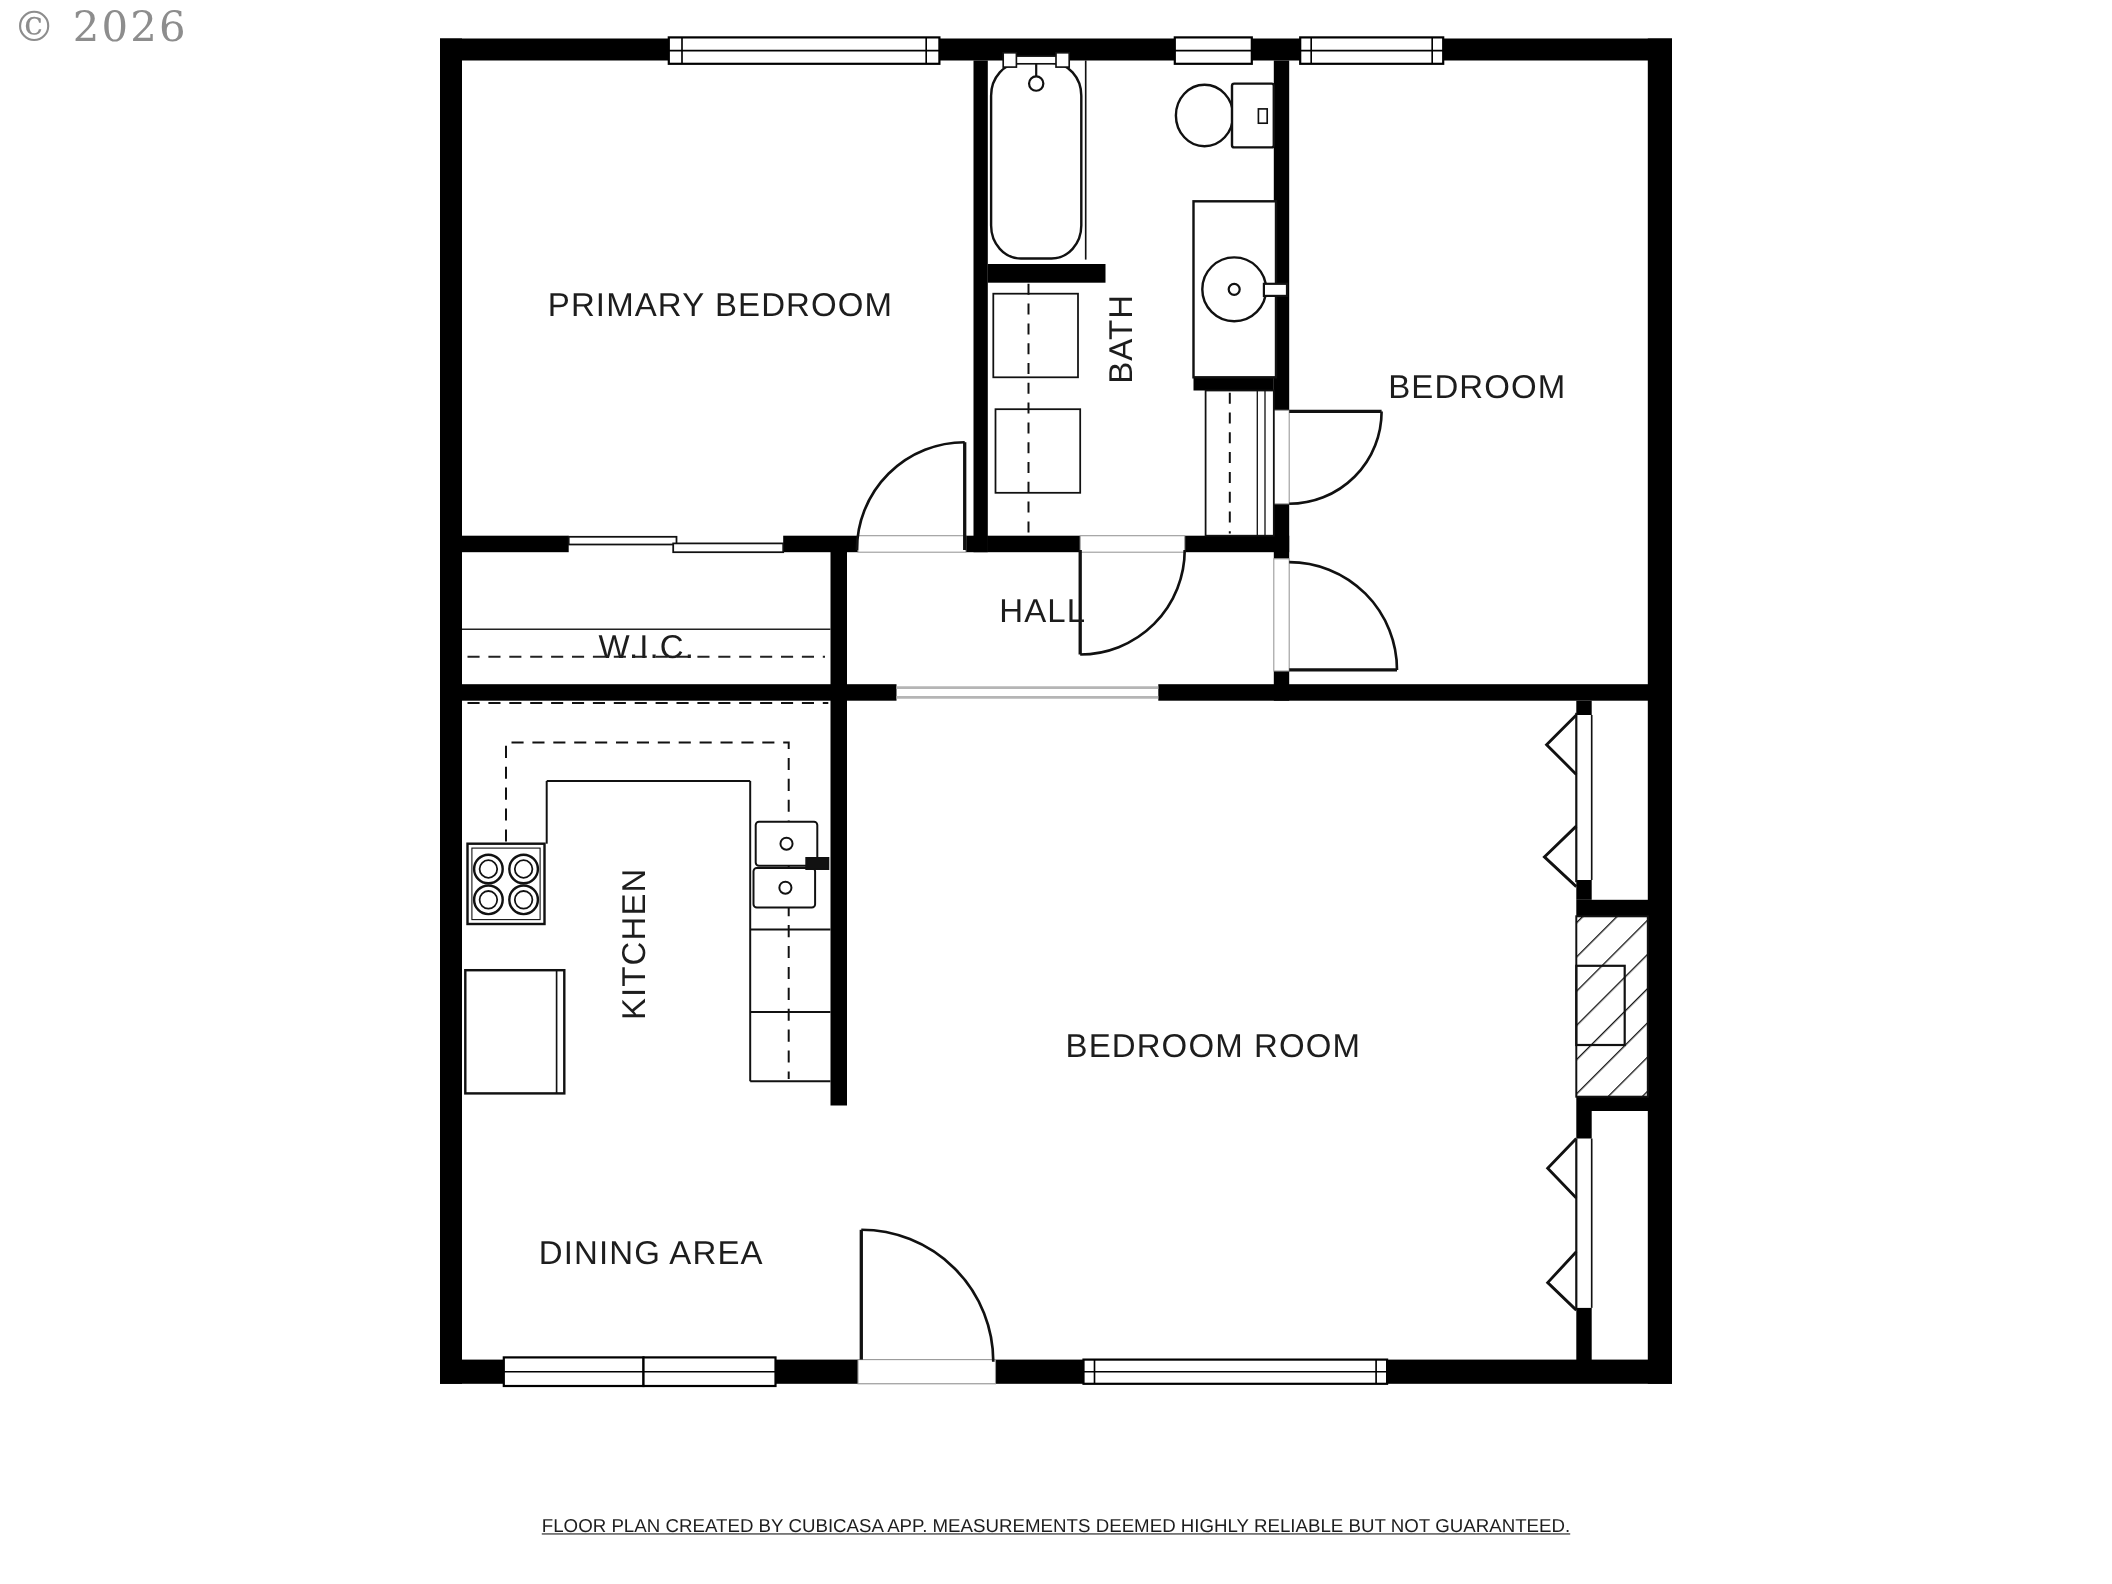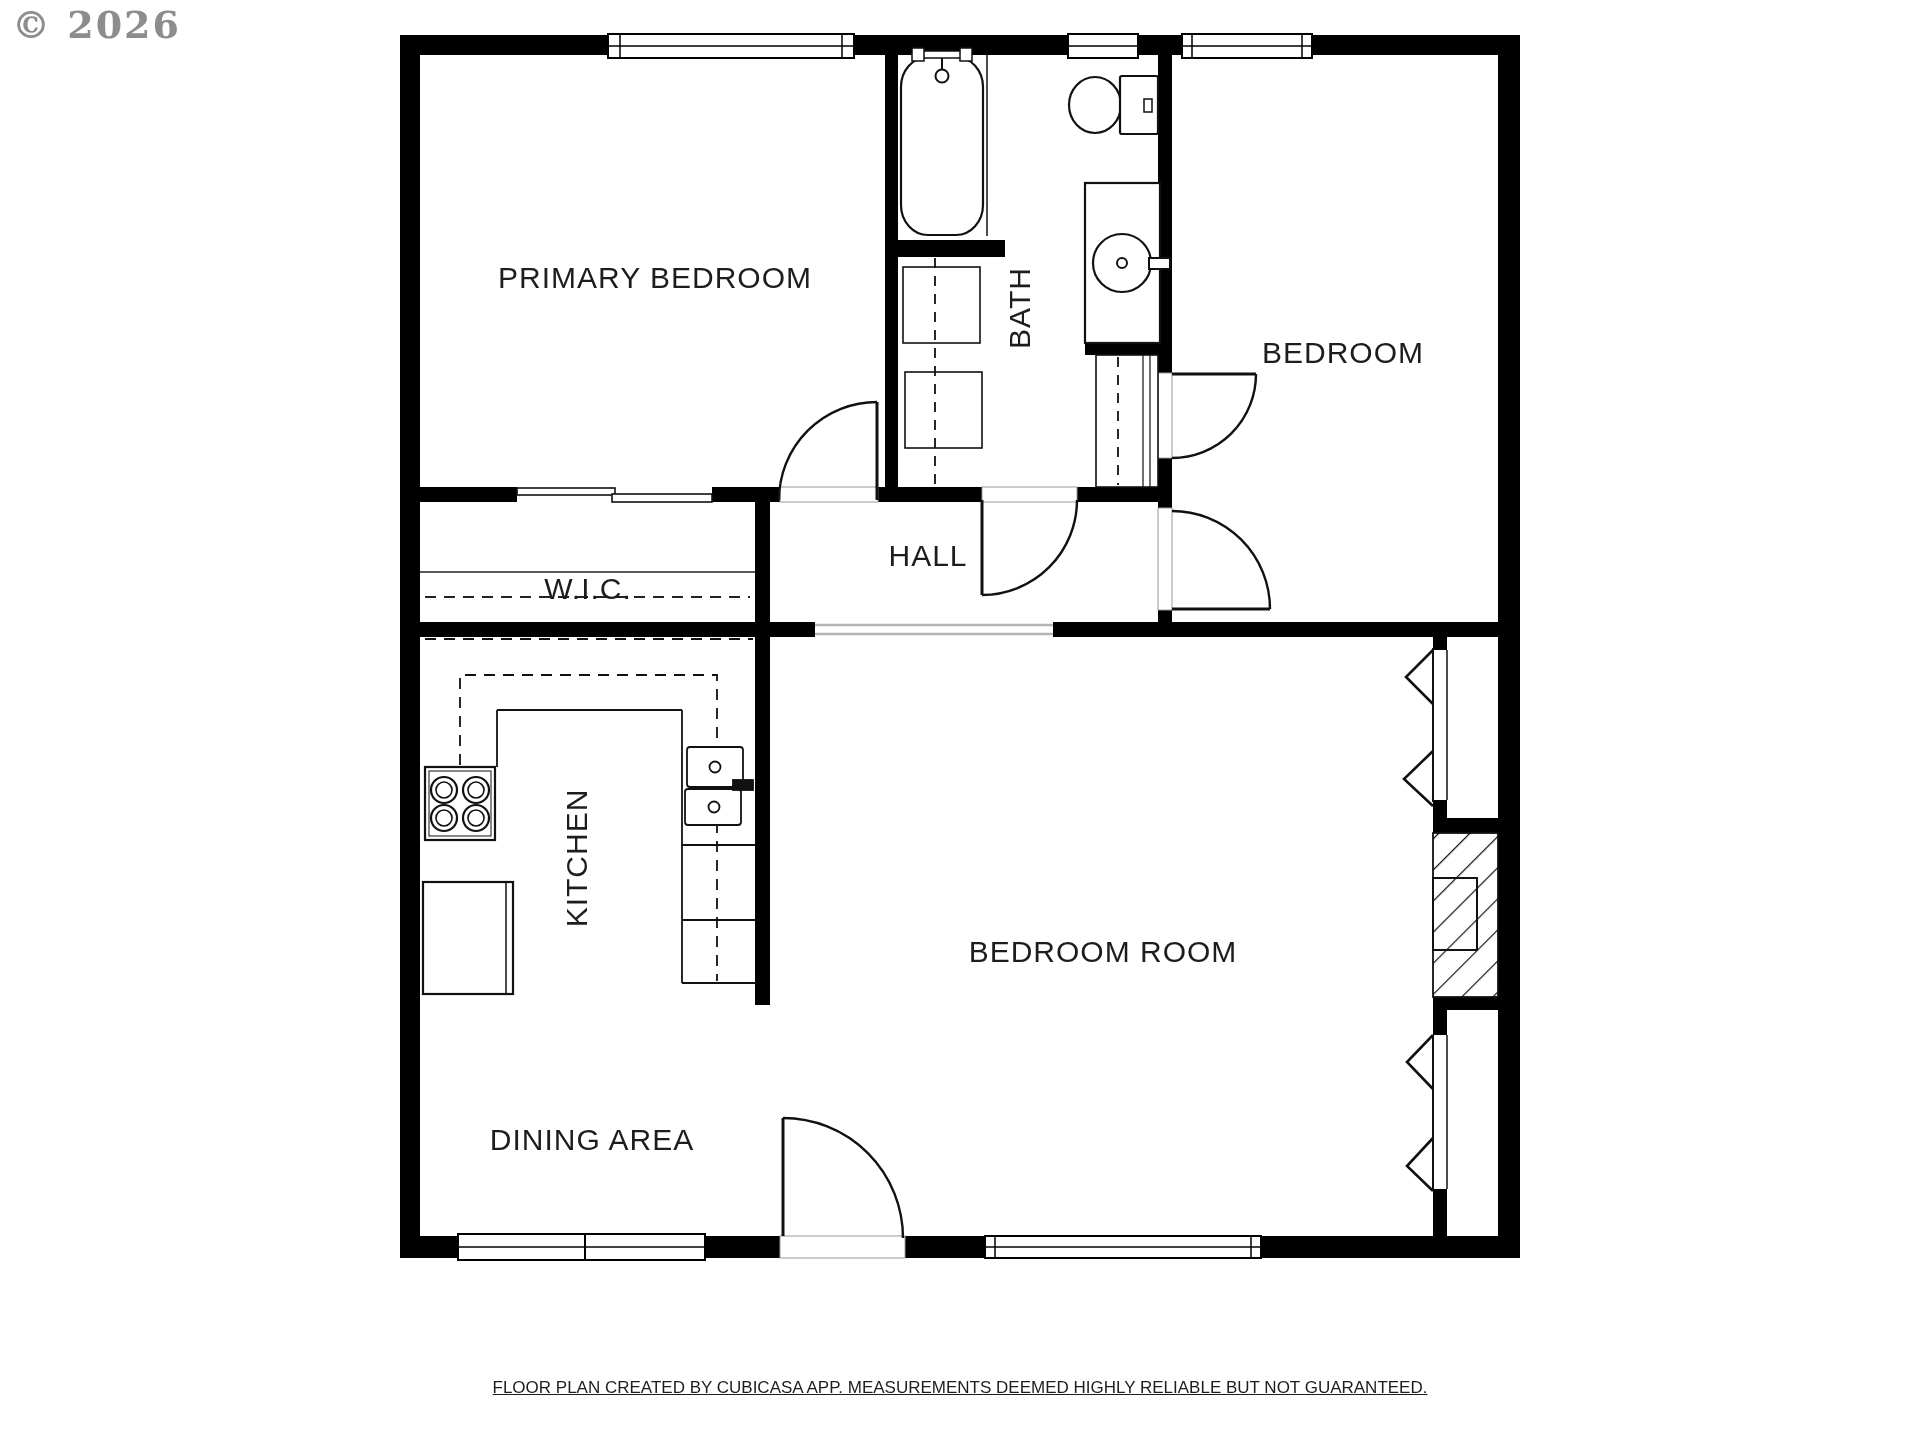--- a/index.html
+++ b/index.html
@@ -10,21 +10,21 @@
   #plan-svg{position:absolute;left:0;top:0;width:1920px;height:1440px;}
   .room-label{
     position:absolute;transform:translate(-50%,-50%);
     font-size:30px;letter-spacing:1px;color:#1d1d1d;white-space:nowrap;
     font-family:"Liberation Sans",sans-serif;
   }
   .room-label.vert{transform:translate(-50%,-50%) rotate(-90deg);}
   #watermark{
     position:absolute;left:12px;top:2px;color:#8d8d8d;
     font-family:"DejaVu Serif","Liberation Serif",serif;
-    font-size:38px;font-weight:bold;letter-spacing:2px;
+    font-size:38px;font-weight:normal;letter-spacing:2px;
   }
   #footer-note{
     position:absolute;left:50%;top:1378px;transform:translateX(-50%);
     font-size:17px;color:#1d1d1d;letter-spacing:0px;white-space:nowrap;
     font-family:"Liberation Sans",sans-serif;
     text-decoration:underline;
   }
 </style>
 </head>
 <body>
@@ -229,18 +229,18 @@
       <rect x="423" y="882" width="90" height="112" stroke-width="2.2"></rect>
       <line x1="506" y1="882" x2="506" y2="994" stroke-width="1.5"></line>
     </g>
   </g>
 </svg>
 
 <div class="room-label" style="left:655px;top:278px;">PRIMARY BEDROOM</div>
 <div class="room-label vert" style="left:1020px;top:308px;">BATH</div>
 <div class="room-label" style="left:1343px;top:353px;">BEDROOM</div>
 <div class="room-label" style="left:588px;top:549px;margin-top:40px;">W.I.C.</div>
-<div class="room-label" style="left:928px;top:556px;text-align:right;">HALL</div>
+<div class="room-label" style="left:948px;top:556px;text-align:right;">HALL</div>
 <div class="room-label vert" style="left:577px;top:858px;">KITCHEN</div>
 <div class="room-label" style="left:1103px;top:952px;">BEDROOM ROOM</div>
 <div class="room-label" style="left:592px;top:1140px;">DINING AREA</div>
 
 <div id="footer-note">FLOOR PLAN CREATED BY CUBICASA APP. MEASUREMENTS DEEMED HIGHLY RELIABLE BUT NOT GUARANTEED.</div>
 
 </body></html>

